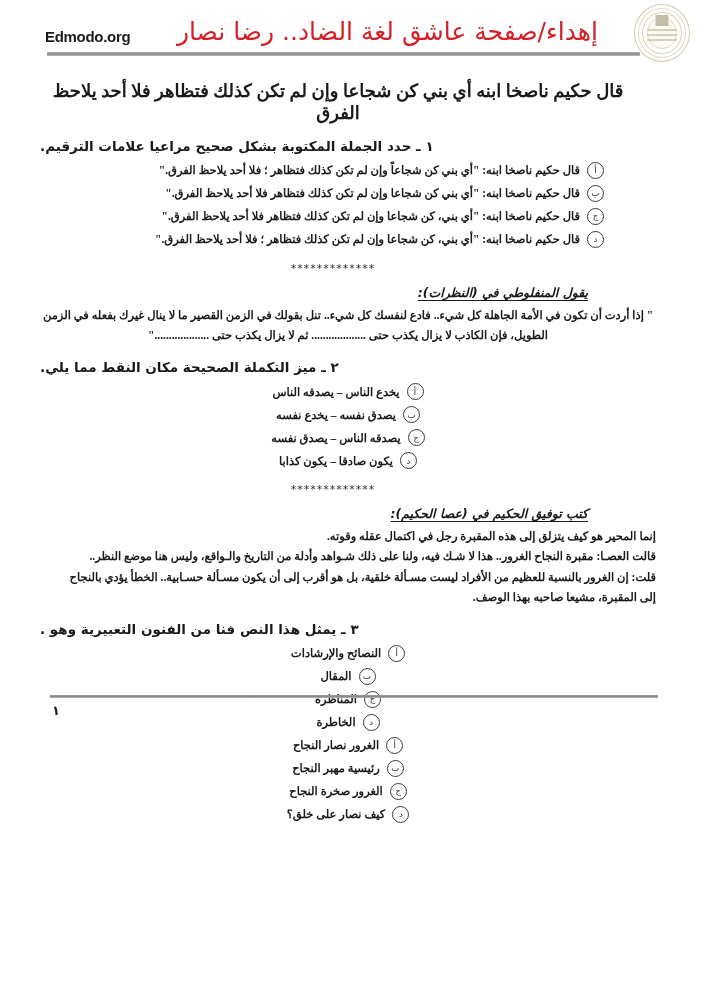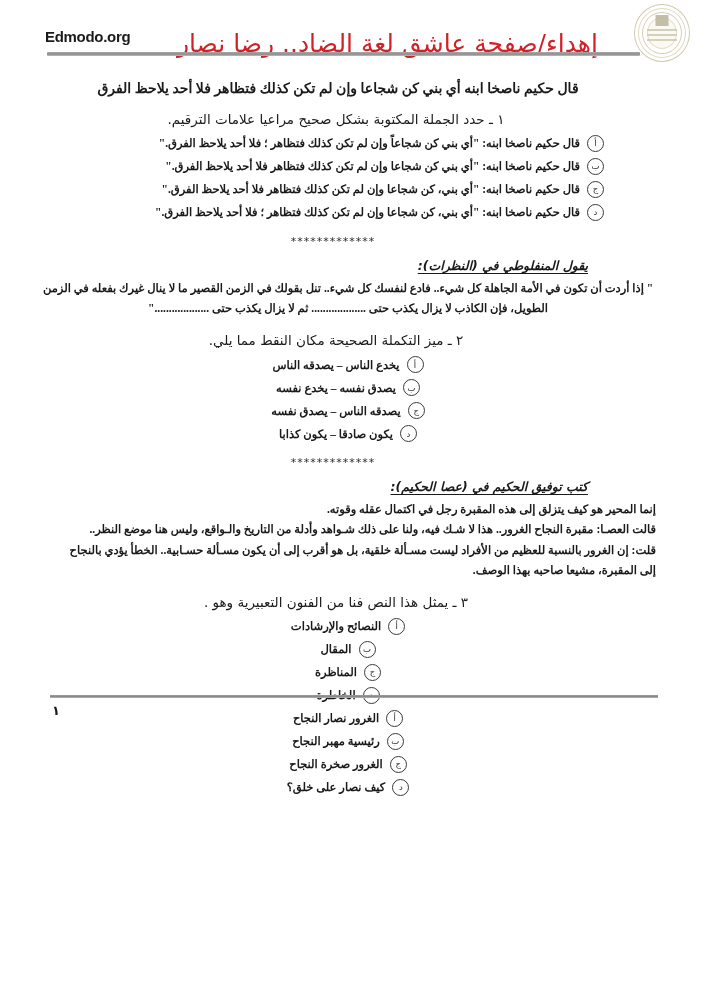--- a/index.html
+++ b/index.html
@@ -45,21 +45,21 @@
     font-family: "Liberation Sans", sans-serif;
     font-weight: bold;
     font-size: 15px;
     letter-spacing: -0.3px;
     color: #1b1b1b;
     direction: ltr;
   }
   .dedication {
     position: absolute;
     right: 110px;
-    top: 29px;
+    top: 17px;
     font-size: 25px;
     color: #d31f26;
     white-space: nowrap;
     font-family: "DejaVu Sans", sans-serif;
     font-weight: 400;
   }
   .seal {
     position: absolute;
     right: 18px;
     top: 4px;
@@ -98,31 +98,31 @@
     opacity: .8;
   }
 
   
   .content {
     padding: 0 52px 0 40px;
   }
 
   .intro-line {
     text-align: center;
-    font-size: 14px;
+    font-size: 18px;
     font-weight: bold;
     margin: 8px 0 0 0;
     padding-right: 20px;
     letter-spacing: .2px;
   }
 
   .q-head {
     font-size: 13.5px;
-    font-weight: normal;
-    text-align: center;
+    font-weight: bold;
+    text-align: left;
     margin: 14px 0 8px 0;
     padding-right: 24px;
     font-family: "DejaVu Sans", sans-serif;
     letter-spacing: -0.2px;
   }
 
   .options {
     margin: 0;
     padding: 0;
     list-style: none;

